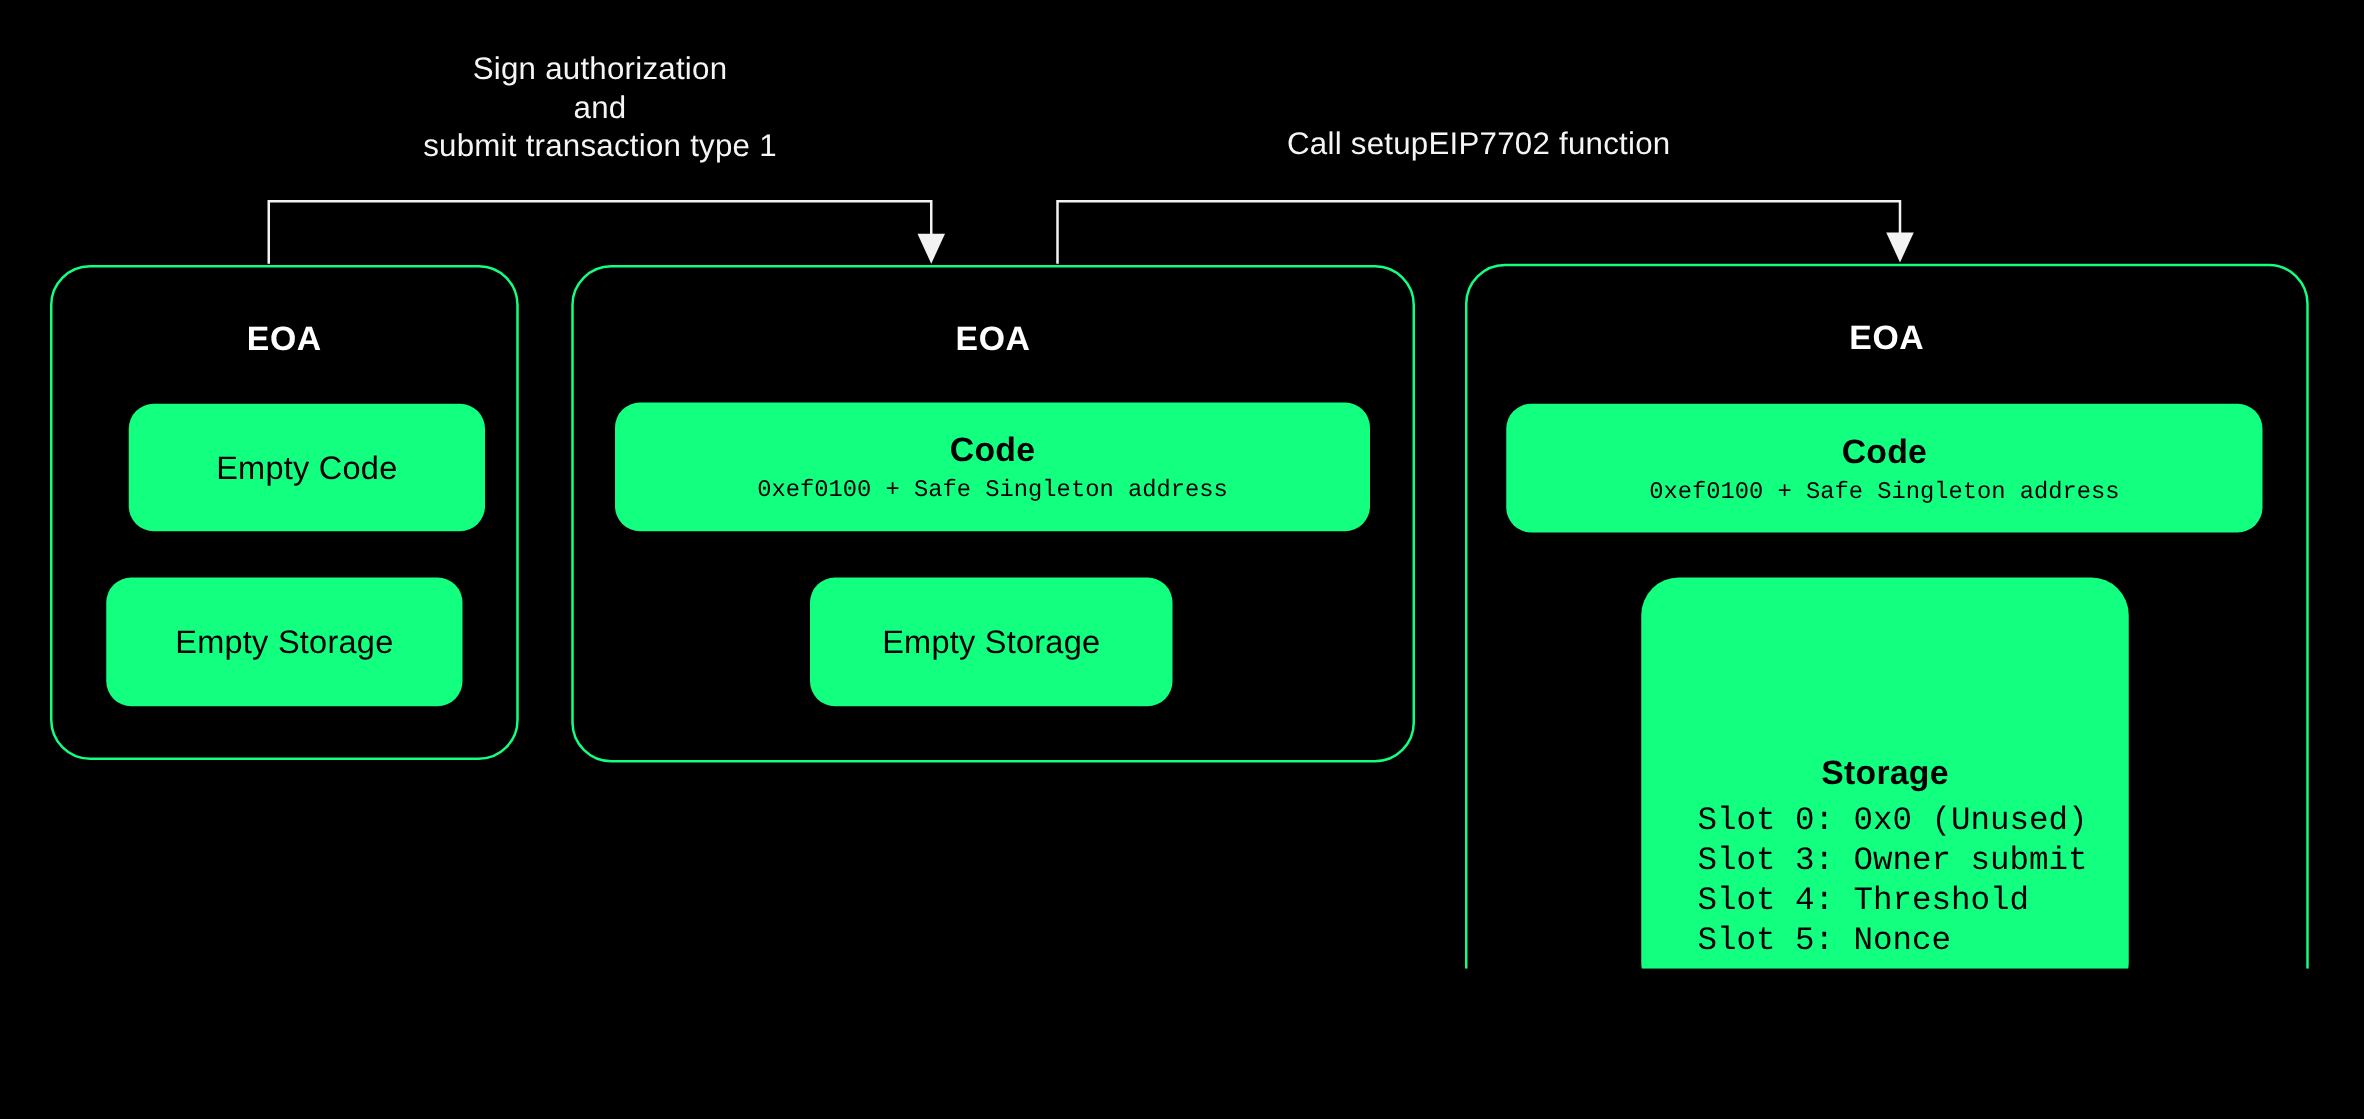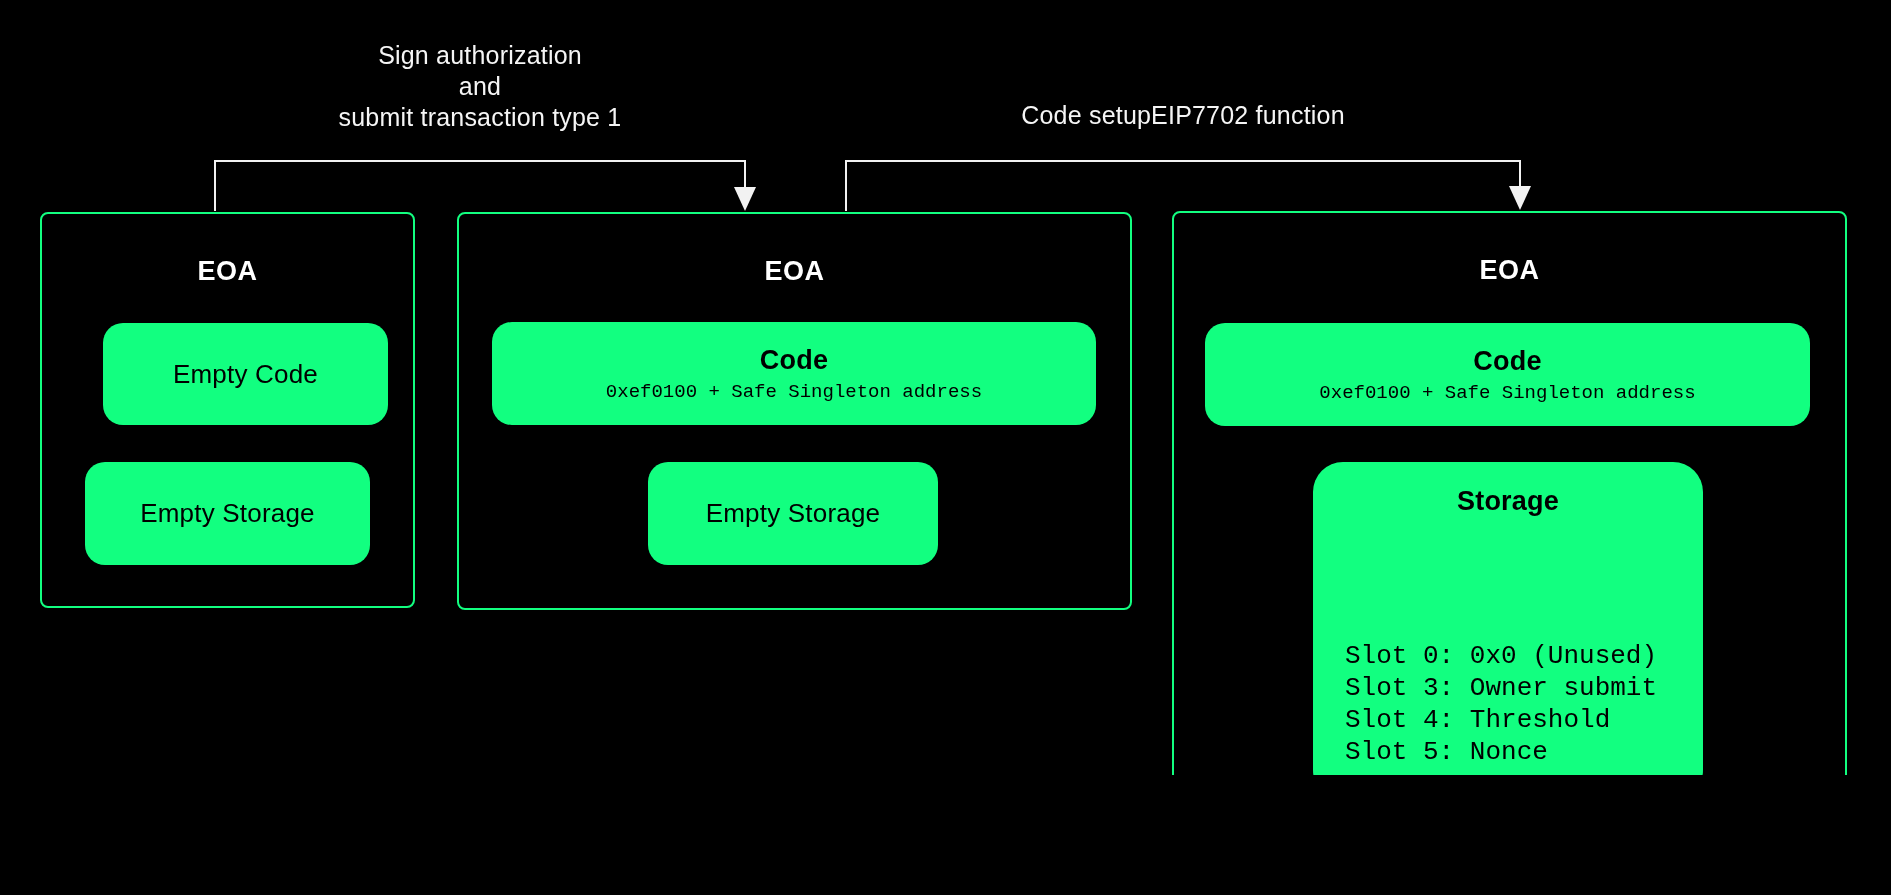--- a/index.html
+++ b/index.html
@@ -42,21 +42,21 @@
     font-weight: 400;
     letter-spacing: 0.2px;
   }
   #label-sign { left: 230px; top: 40px; width: 500px; }
   #label-call { left: 933px; top: 100px; width: 500px; }
 
   .eoa-box {
     position: absolute;
     background: var(--bg);
     border: 2px solid var(--accent);
-    border-radius: 8px;
+    border-radius: 32px;
   }
   #box-initial { left: 40px;   top: 212px; width: 375px; height: 396px; }
   #box-signed  { left: 457px;  top: 212px; width: 675px; height: 398px; }
   #box-setup   { left: 1172px; top: 211px; width: 675px; height: 635px; }
 
   .eoa-title {
     position: absolute;
     top: 42px; left: 0; right: 0;
     text-align: center;
     color: var(--title-text);
@@ -85,27 +85,27 @@
   }
 
   #chip-empty-code     { left: 61px;  top: 109px; width: 285px; height: 102px; }
   #chip-empty-storage1 { left: 43px;  top: 248px; width: 285px; height: 103px; }
   #chip-code-mid       { left: 33px;  top: 108px; width: 604px; height: 103px; }
   #chip-empty-storage2 { left: 189px; top: 248px; width: 290px; height: 103px; }
   #chip-code-right     { left: 31px;  top: 110px; width: 605px; height: 103px; }
   #chip-storage {
     left: 139px; top: 249px; width: 390px; height: 338px;
     border-radius: 30px;
-    justify-content: space-between;
+    justify-content: flex-end;
     padding-top: 24px;
   }
   .slot-list {
     margin-top: 6px;
     width: 100%;
-    padding-left: 32px;
+    padding-left: 45px;
     text-align: left;
     font-family: "Liberation Mono", monospace;
     font-size: 26px;
     line-height: 32px;
     white-space: nowrap;
   }
 </style>
 </head>
 <body>
 
@@ -122,21 +122,21 @@
     </g>
   </svg>
 
   <div class="flow-label" id="label-sign">
     <div>Sign authorization</div>
     <div>and</div>
     <div>submit transaction type 1</div>
   </div>
 
   <div class="flow-label" id="label-call">
-    <div>Code setupEIP7702 function</div>
+    <div>Call setupEIP7702 function</div>
   </div>
 
   <div class="eoa-box" id="box-initial">
     <div class="eoa-title">EOA</div>
     <div class="chip" id="chip-empty-code">
       <div class="chip-title">Empty Code</div>
     </div>
     <div class="chip" id="chip-empty-storage1">
       <div class="chip-title">Empty Storage</div>
     </div>

